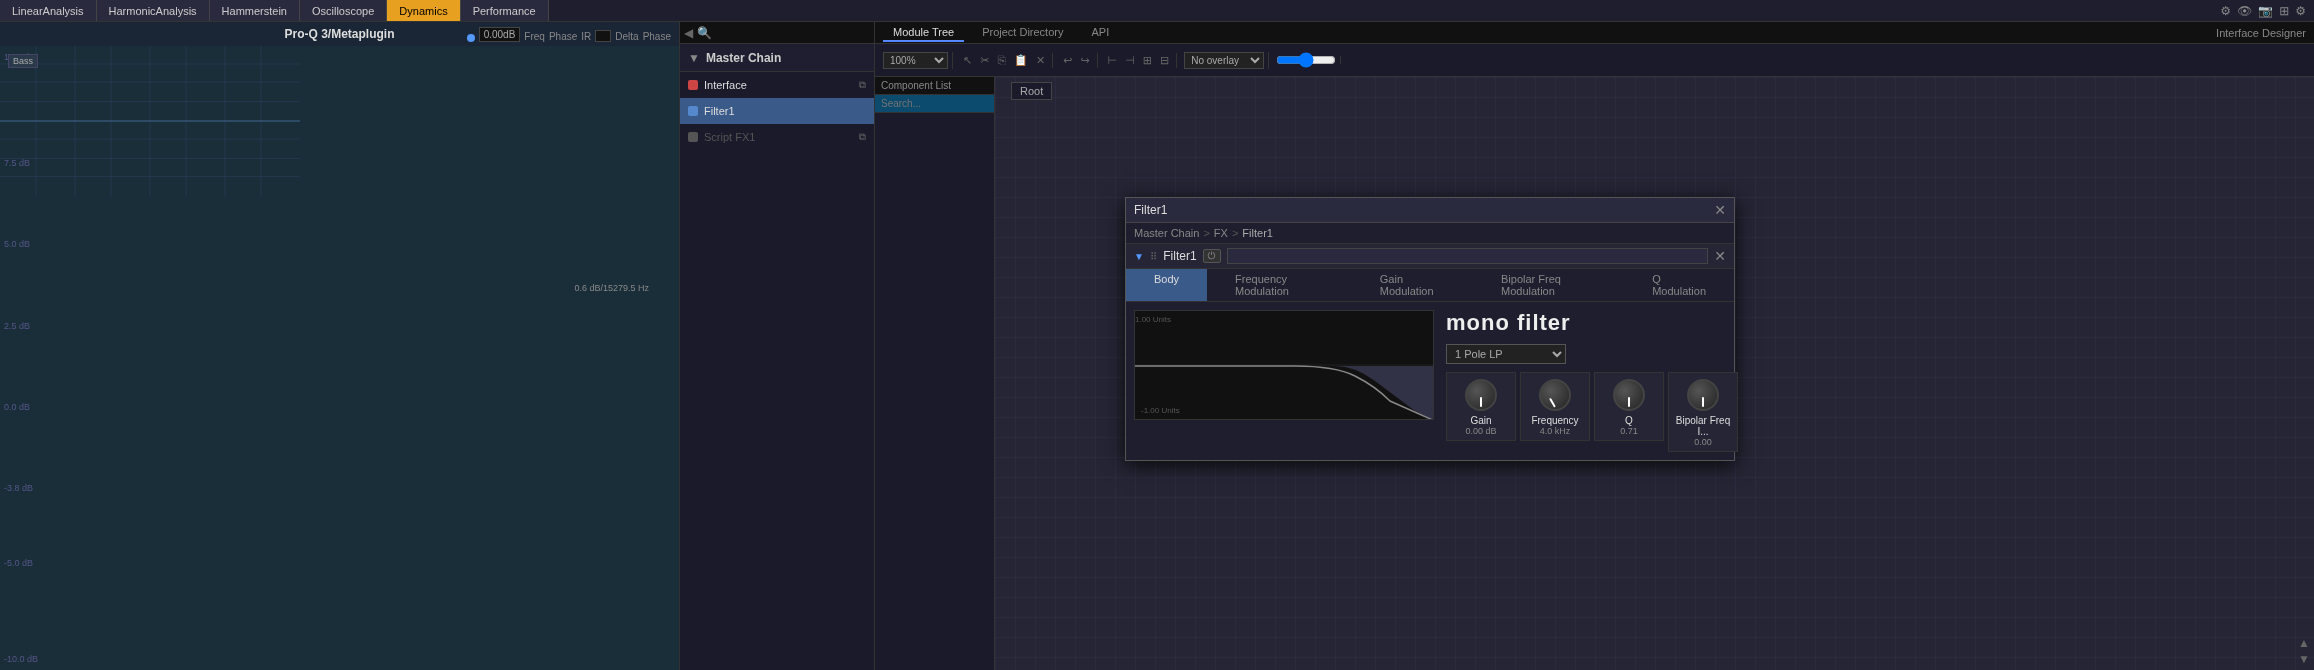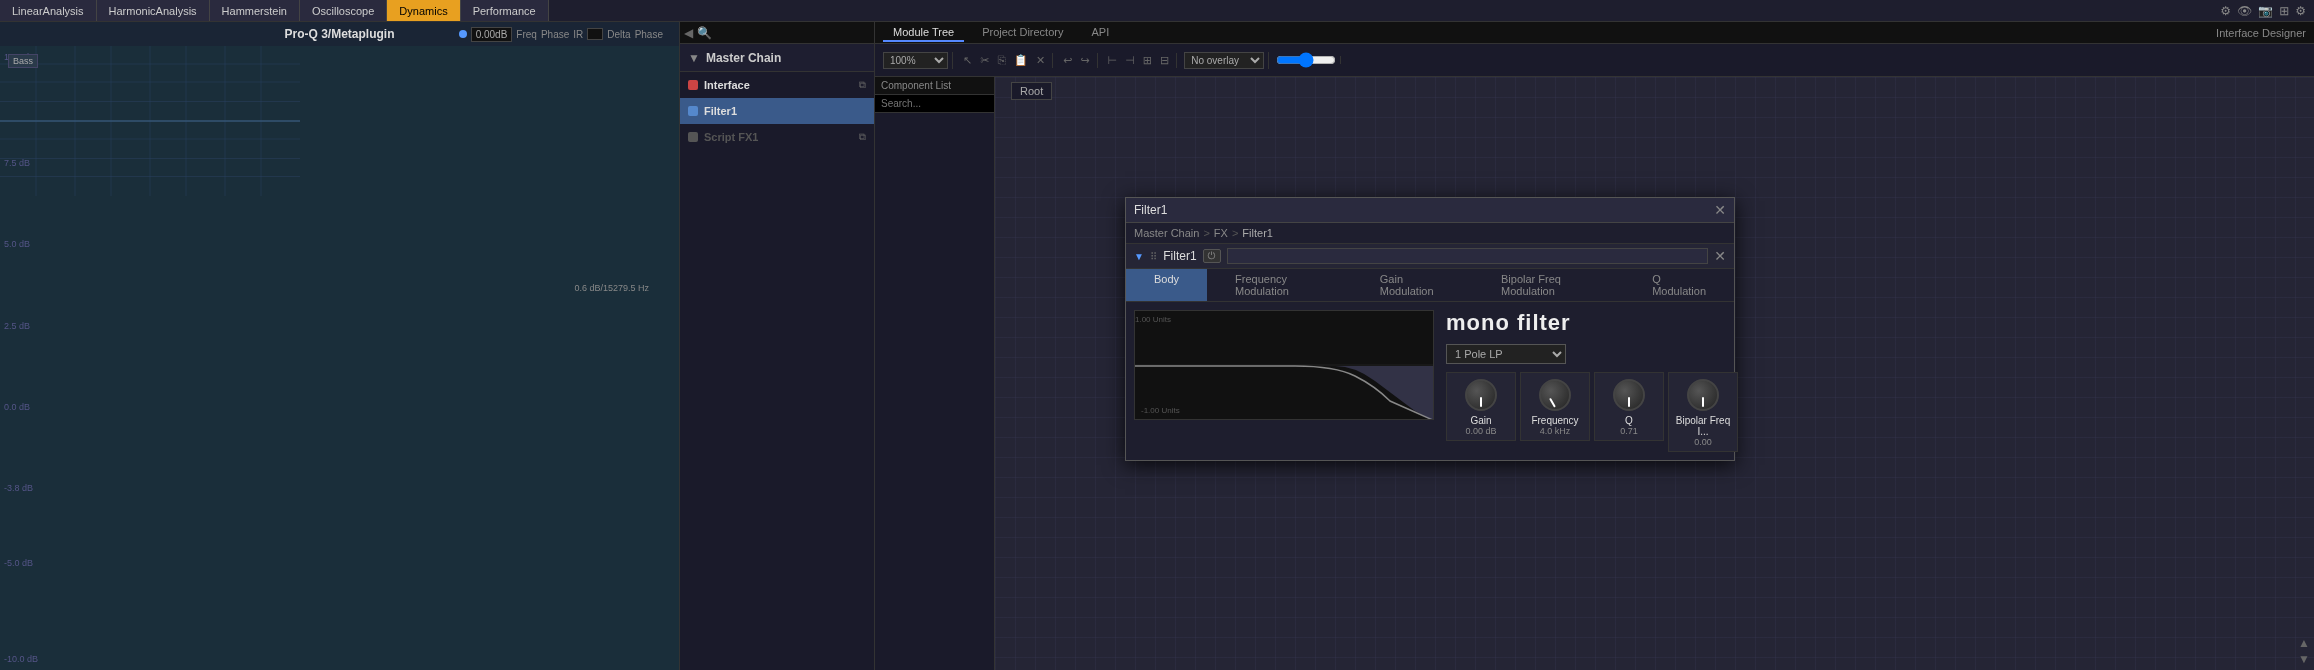--- a/index.html
+++ b/index.html
@@ -77,23 +77,23 @@
       height: 24px;
       position: relative;
     }
     .eq-title {
       color: #ddd;
       font-size: 12px;
       font-weight: bold;
     }
     .eq-controls-right {
       position: absolute;
-      right: 16px;
-      display: flex;
-      align-items: center;
+      right: 8px;
+      display: flex;
+      align-items: flex-end;
       gap: 4px;
       font-size: 10px;
       color: #888;
     }
     .eq-value-box {
       background: #111;
       border: 1px solid #444;
       padding: 1px 4px;
       color: #aaa;
       font-size: 10px;
@@ -185,21 +185,20 @@
     }
     .chain-item-dot {
       width: 10px;
       height: 10px;
       border-radius: 2px;
       flex-shrink: 0;
     }
     .chain-item-label {
       flex: 1;
       color: #ddd;
-      font-weight: bold;
     }
     .chain-item-ext {
       color: #666;
       font-size: 10px;
       cursor: pointer;
     }
     .chain-item-disabled {
       color: #555;
     }
 
@@ -286,21 +285,21 @@
     }
     .comp-list-header {
       font-size: 10px;
       color: #888;
       padding: 3px 6px;
       background: #111;
       border-bottom: 1px solid #333;
     }
     .comp-search {
       width: 100%;
-      background: #000000;
+      background: #0c4a6e;
       border: none;
       border-bottom: 1px solid #333;
       color: #aaa;
       font-size: 10px;
       padding: 3px 6px;
       outline: none;
     }
     .comp-list-content {
       flex: 1;
       background: #1a1a2a;

